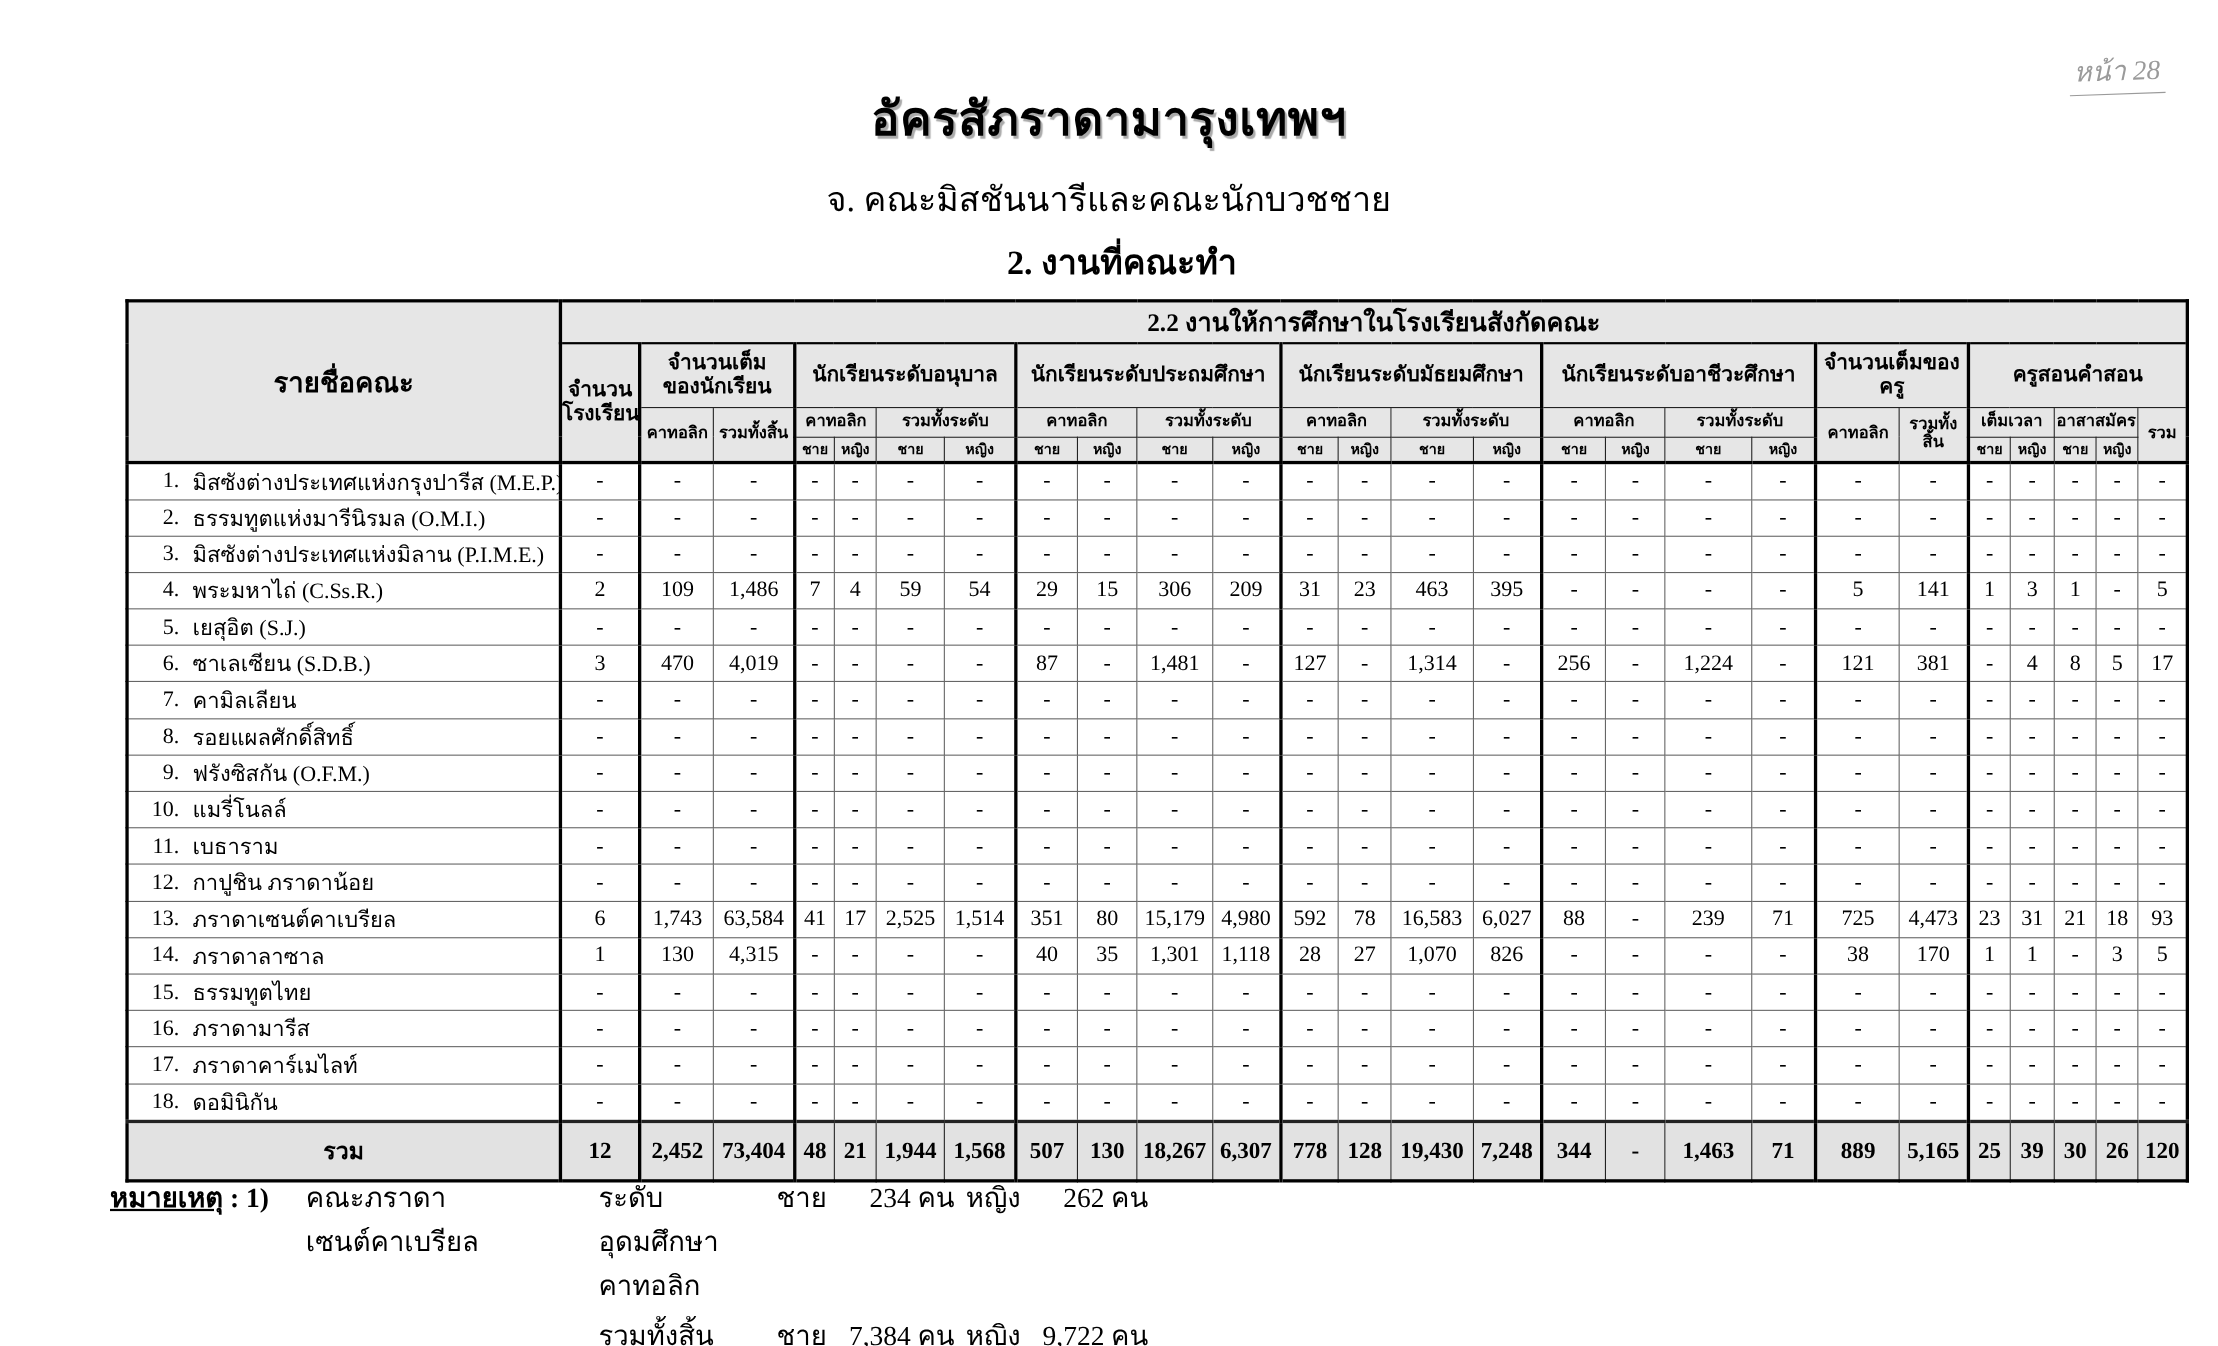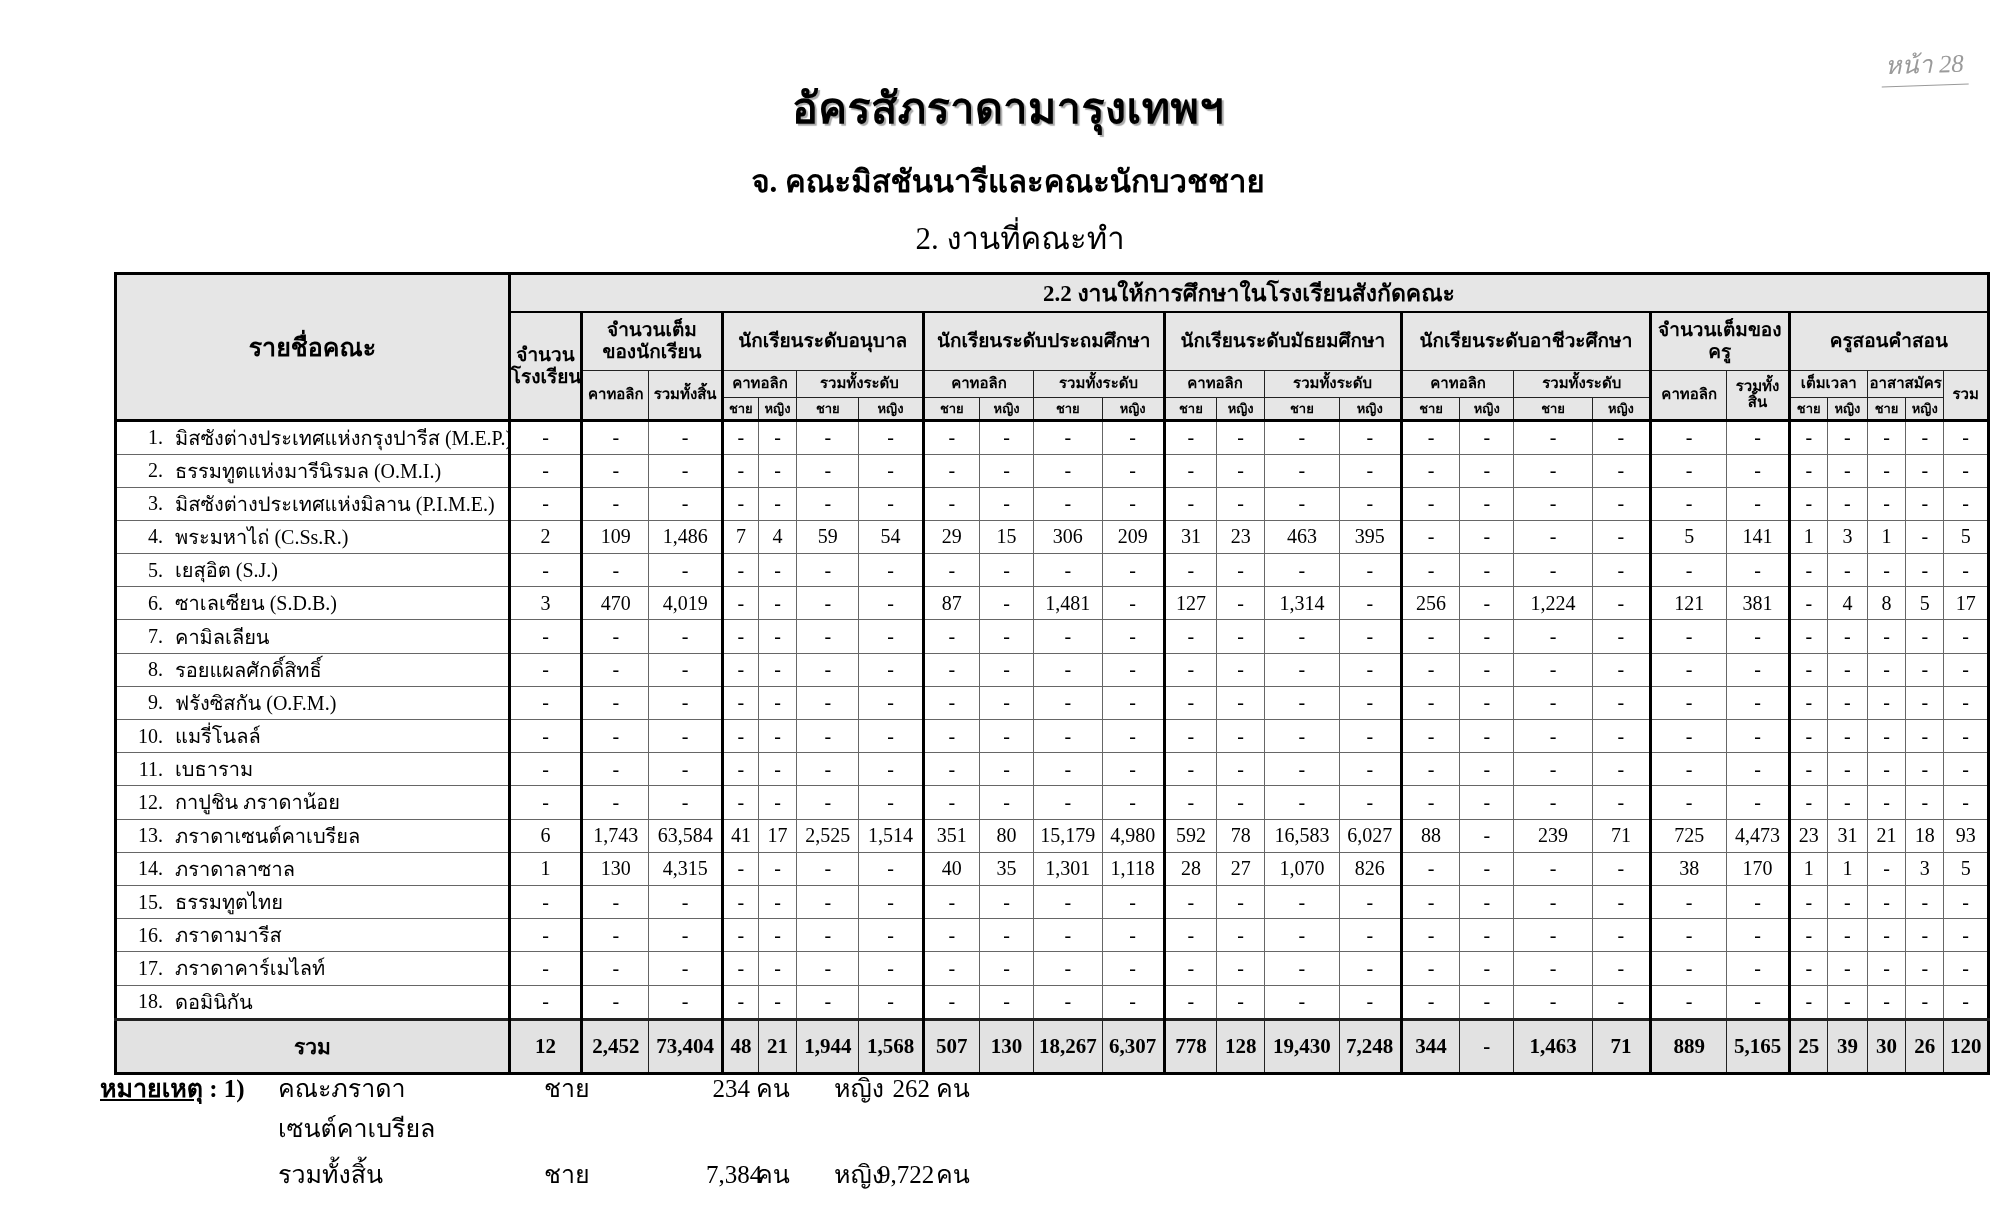--- a/index.html
+++ b/index.html
@@ -12,22 +12,22 @@
   .page-number {
     position:absolute; top:44px; right:48px; font-size:25px; font-style:italic;
     color:#9a9a9a; border-bottom:1.5px solid #9a9a9a; padding:0 4px 1px 4px;
     transform:rotate(-2deg);
   }
   .titles { position:absolute; top:74px; left:0; width:100%; text-align:center; }
   .doc-title {
     font-size:43px; font-weight:bold; letter-spacing:.5px;
     text-shadow:2px 2px 1px #aaa;
   }
-  .doc-subtitle { margin-top:14px; font-size:31px; font-weight:bold; }
-  .doc-section  { margin-top:7px;  font-size:31px; font-weight:normal;padding-left:24px; }
+  .doc-subtitle { margin-top:14px; font-size:31px; font-weight:normal; }
+  .doc-section  { margin-top:7px;  font-size:31px; font-weight:bold;padding-left:24px; }
 
   
   .tbl-wrap { position:absolute; left:114px; top:272px; }
   table.main {
     border-collapse:collapse; table-layout:fixed; width:1876px;
     border:3px solid #000;
   }
   th, td { border:1px solid #666; overflow:hidden; }
   thead th { border-color:#222; background:#e6e6e6; font-weight:bold; vertical-align:middle; text-align:center; }
   .bR  { border-right:3px solid #000 !important; }
@@ -803,20 +803,21 @@
             <td>26</td>
             <td>120</td>
           </tr>
         </tfoot>
     </table>
   </div>
 
   <div class="footnote">
     <div class="fn-note"><u>หมายเหตุ</u><span> : 1)</span></div>
     <div>คณะภราดาเซนต์คาเบรียล</div>
+    <div>ระดับอุดมศึกษา คาทอลิก</div>
     <div>ชาย</div>
     <div class="num-r">234</div>
     <div>คน</div>
     <div>หญิง</div>
     <div class="num-r">262</div>
     <div>คน</div>
 
     <div></div>
     <div></div>
     <div>รวมทั้งสิ้น</div>

